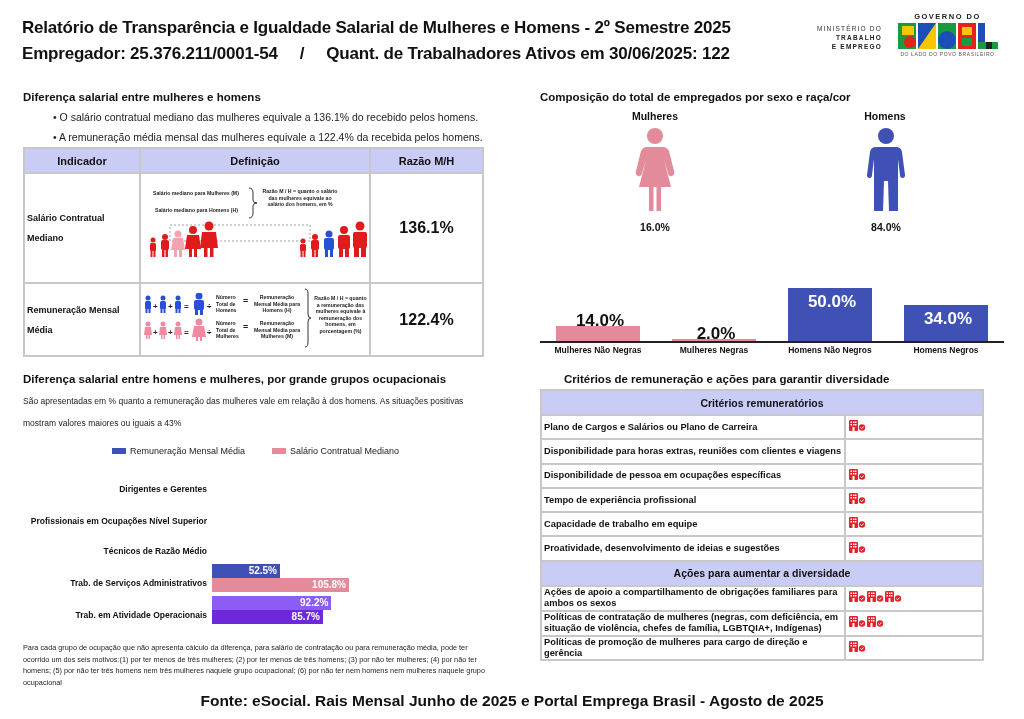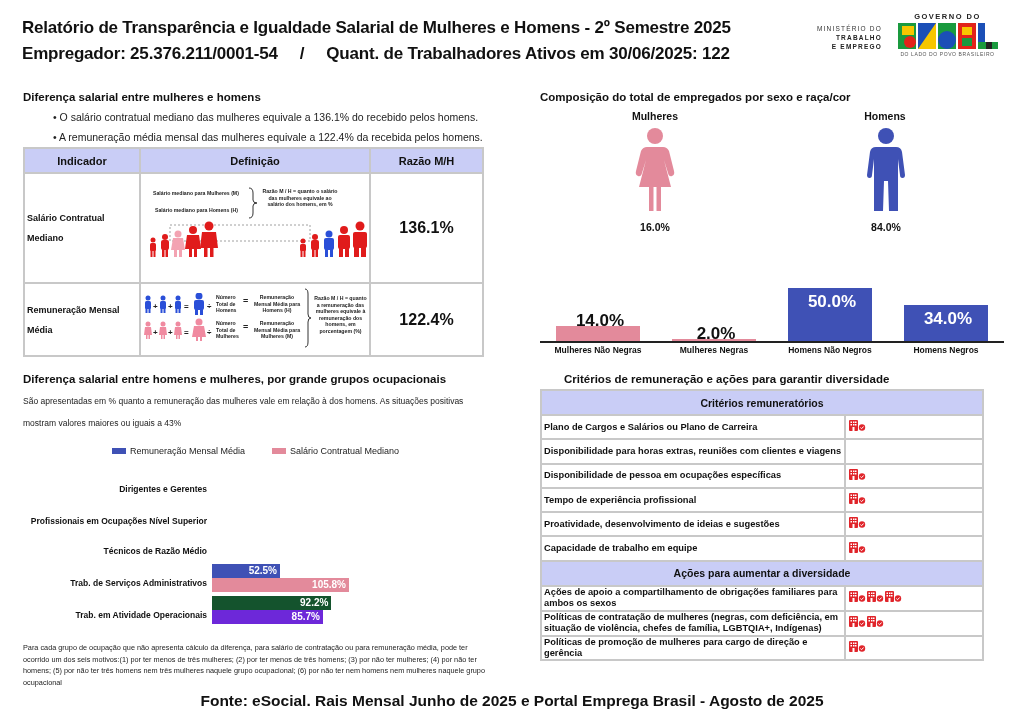--- a/index.html
+++ b/index.html
@@ -274,21 +274,21 @@
     <span>Salário Contratual Mediano</span>
   </div>
 <div id="occ-chart">
     <div class="occ-label" style="top: 484px;">Dirigentes e Gerentes</div>
     <div class="occ-label" style="top: 516px;">Profissionais em Ocupações Nível Superior</div>
     <div class="occ-label" style="top: 546px;">Técnicos de Razão Médio</div>
     <div class="occ-label" style="top: 578px;">Trab. de Serviços Administrativos</div>
     <div class="hbar" style="top: 564px; width: 67.9875px; background: rgb(63, 81, 181);">52.5%</div>
     <div class="hbar" style="top: 578px; width: 137.011px; background: rgb(227, 138, 155);">105.8%</div>
     <div class="occ-label" style="top: 610px;">Trab. em Atividade Operacionais</div>
-    <div class="hbar" style="top: 596px; width: 119.399px; background: #14532d;">92.2%</div>
+    <div class="hbar" style="top: 596px; width: 119.399px; background: #8b5cf6;">92.2%</div>
     <div class="hbar" style="top: 610px; width: 110.981px; background: #6d28d9;">85.7%</div>
   </div>
 <div class="note">Para cada grupo de ocupação que não apresenta cálculo da diferença, para salário de contratação ou para remuneração média, pode ter ocorrido um dos seis motivos:(1) por ter menos de três mulheres; (2) por ter menos de três homens; (3) por não ter mulheres; (4) por não ter homens; (5) por não ter três homens nem três mulheres naquele grupo ocupacional; (6) por não ter nem homens nem mulheres naquele grupo ocupacional</div>
 
 <div class="h2" style="left:564px; top:373px;">Critérios de remuneração e ações para garantir diversidade</div>
 <table class="crit">
   <tbody id="crit-body">
       <tr>
         <th colspan="2">Critérios remuneratórios</th>
       </tr>
@@ -335,36 +335,36 @@
               <rect x="6" y="1.5" width="1.5" height="1.5" fill="#fff"></rect>
               <rect x="1.5" y="4" width="1.5" height="1.5" fill="#fff"></rect>
               <rect x="4" y="4" width="1.5" height="1.5" fill="#fff"></rect>
               <rect x="6" y="4" width="1.5" height="1.5" fill="#fff"></rect>
               <rect x="3.5" y="7" width="2" height="4" fill="#fff"></rect>
               <circle cx="13" cy="7.5" r="3.2" fill="#e0242a"></circle>
               <path d="M11.4 7.6 L12.6 8.7 L14.6 6.5" stroke="#fff" stroke-width="1" fill="none"></path>
             </svg></span></td>
       </tr>
       <tr>
+        <td>Capacidade de trabalho em equipe</td>
+        <td class="ic"><span class="icon-red"><svg width="17" height="11" viewBox="0 0 17 11">
+              <rect x="0" y="0" width="9" height="11" rx="1" fill="#e0242a"></rect>
+              <rect x="1.5" y="1.5" width="1.5" height="1.5" fill="#fff"></rect>
+              <rect x="4" y="1.5" width="1.5" height="1.5" fill="#fff"></rect>
+              <rect x="6" y="1.5" width="1.5" height="1.5" fill="#fff"></rect>
+              <rect x="1.5" y="4" width="1.5" height="1.5" fill="#fff"></rect>
+              <rect x="4" y="4" width="1.5" height="1.5" fill="#fff"></rect>
+              <rect x="6" y="4" width="1.5" height="1.5" fill="#fff"></rect>
+              <rect x="3.5" y="7" width="2" height="4" fill="#fff"></rect>
+              <circle cx="13" cy="7.5" r="3.2" fill="#e0242a"></circle>
+              <path d="M11.4 7.6 L12.6 8.7 L14.6 6.5" stroke="#fff" stroke-width="1" fill="none"></path>
+            </svg></span></td>
+      </tr>
+      <tr>
         <td>Proatividade, desenvolvimento de ideias e sugestões</td>
-        <td class="ic"><span class="icon-red"><svg width="17" height="11" viewBox="0 0 17 11">
-              <rect x="0" y="0" width="9" height="11" rx="1" fill="#e0242a"></rect>
-              <rect x="1.5" y="1.5" width="1.5" height="1.5" fill="#fff"></rect>
-              <rect x="4" y="1.5" width="1.5" height="1.5" fill="#fff"></rect>
-              <rect x="6" y="1.5" width="1.5" height="1.5" fill="#fff"></rect>
-              <rect x="1.5" y="4" width="1.5" height="1.5" fill="#fff"></rect>
-              <rect x="4" y="4" width="1.5" height="1.5" fill="#fff"></rect>
-              <rect x="6" y="4" width="1.5" height="1.5" fill="#fff"></rect>
-              <rect x="3.5" y="7" width="2" height="4" fill="#fff"></rect>
-              <circle cx="13" cy="7.5" r="3.2" fill="#e0242a"></circle>
-              <path d="M11.4 7.6 L12.6 8.7 L14.6 6.5" stroke="#fff" stroke-width="1" fill="none"></path>
-            </svg></span></td>
-      </tr>
-      <tr>
-        <td>Capacidade de trabalho em equipe</td>
         <td class="ic"><span class="icon-red"><svg width="17" height="11" viewBox="0 0 17 11">
               <rect x="0" y="0" width="9" height="11" rx="1" fill="#e0242a"></rect>
               <rect x="1.5" y="1.5" width="1.5" height="1.5" fill="#fff"></rect>
               <rect x="4" y="1.5" width="1.5" height="1.5" fill="#fff"></rect>
               <rect x="6" y="1.5" width="1.5" height="1.5" fill="#fff"></rect>
               <rect x="1.5" y="4" width="1.5" height="1.5" fill="#fff"></rect>
               <rect x="4" y="4" width="1.5" height="1.5" fill="#fff"></rect>
               <rect x="6" y="4" width="1.5" height="1.5" fill="#fff"></rect>
               <rect x="3.5" y="7" width="2" height="4" fill="#fff"></rect>
               <circle cx="13" cy="7.5" r="3.2" fill="#e0242a"></circle>

